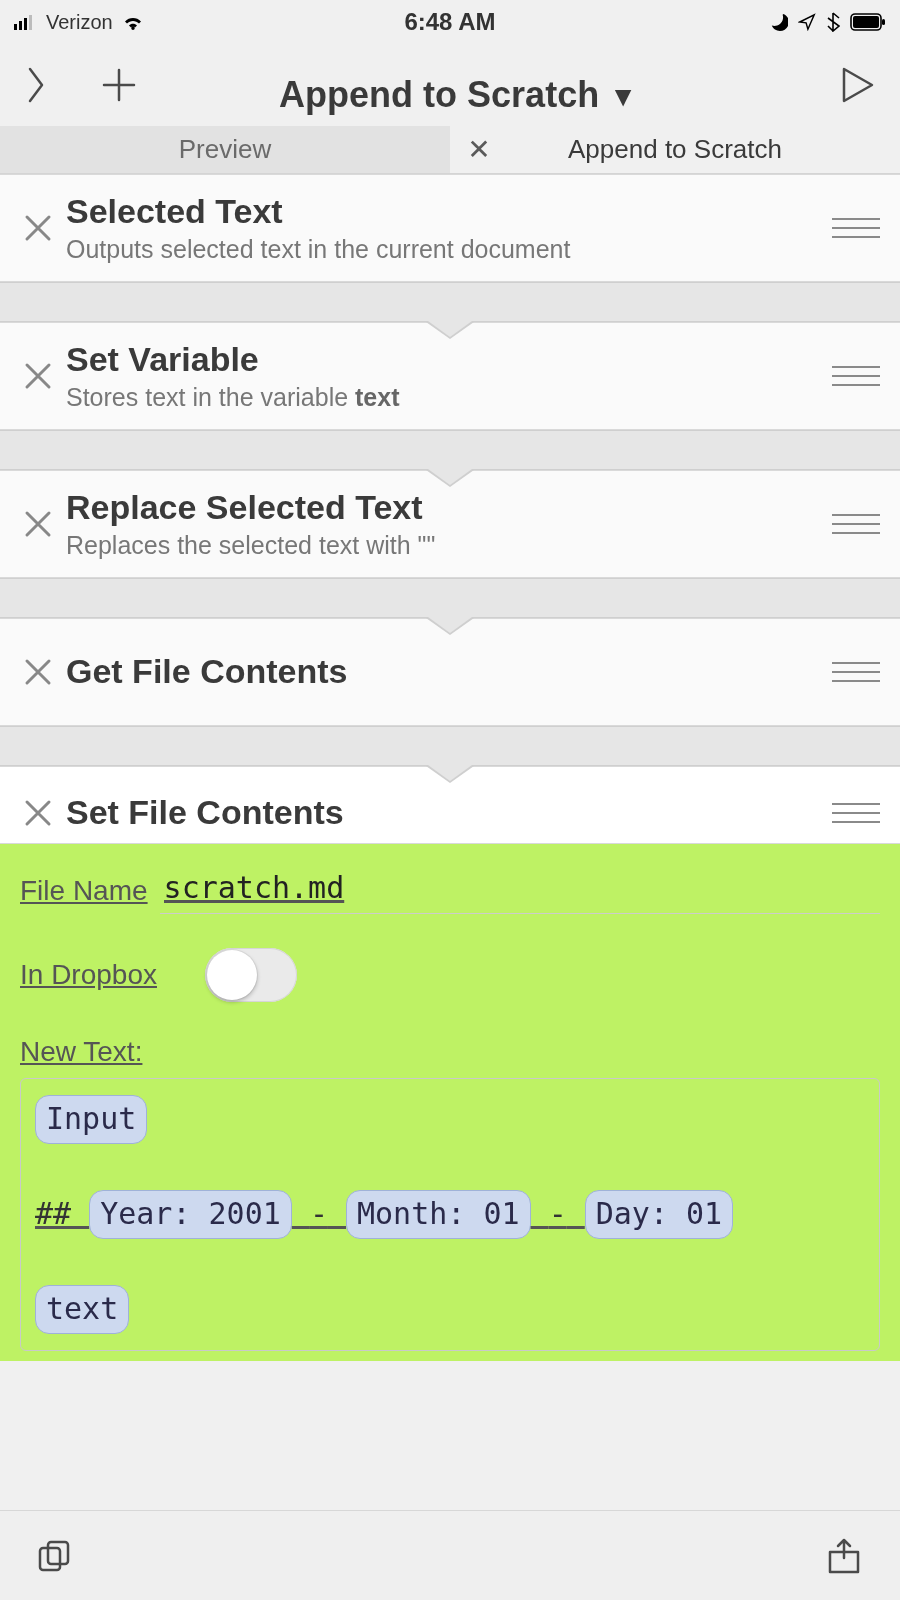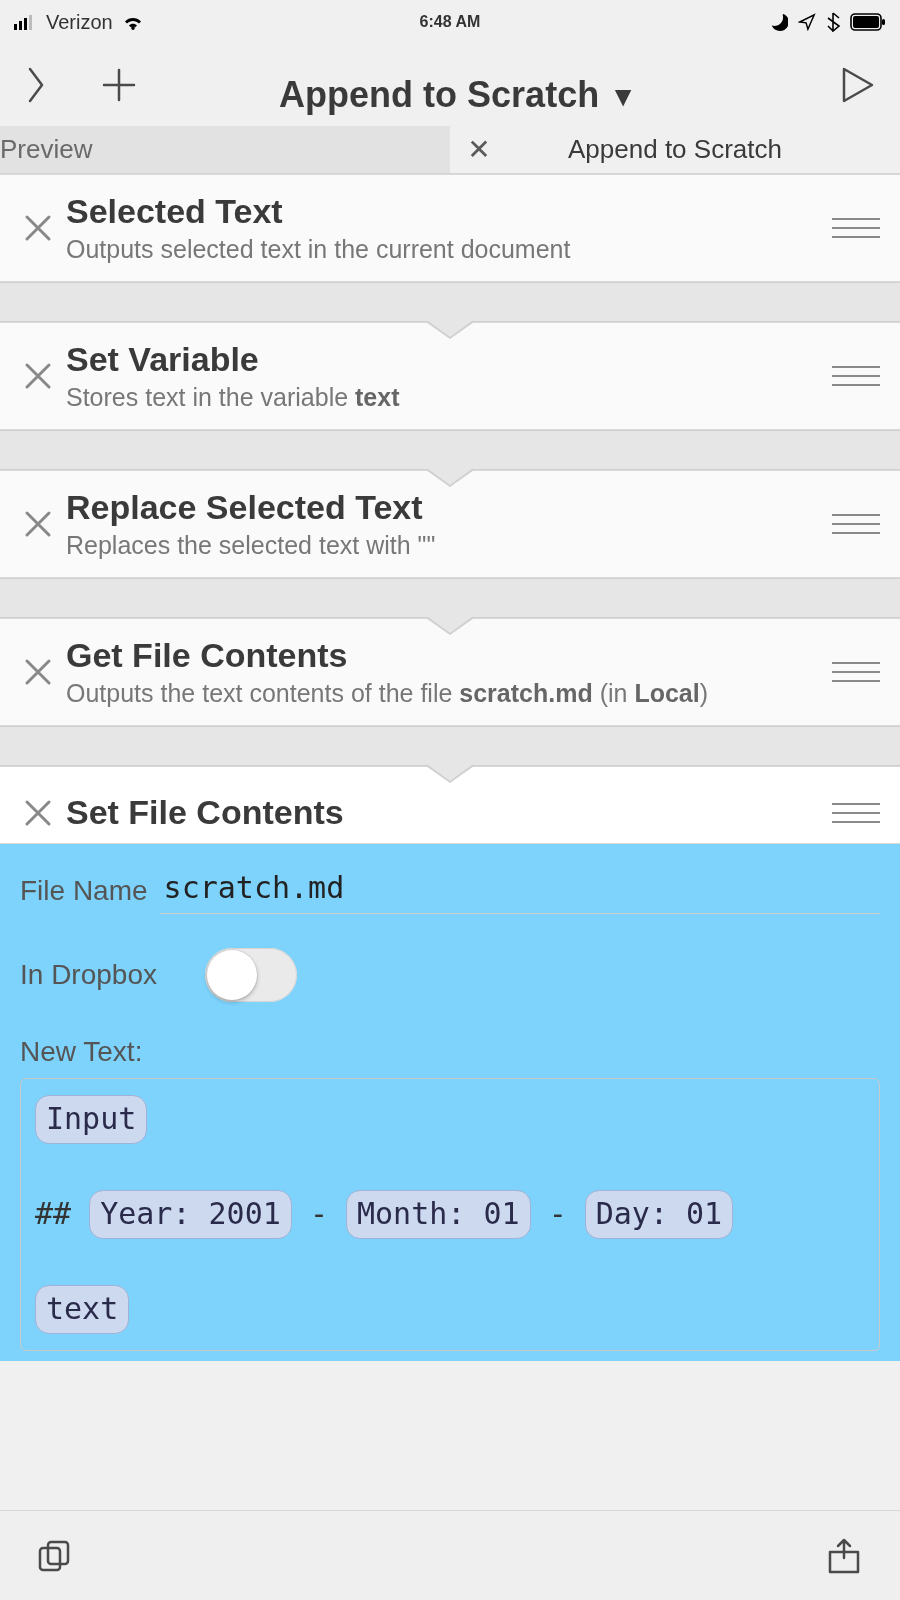--- a/index.html
+++ b/index.html
@@ -18,21 +18,21 @@
     display: flex;
     align-items: center;
     justify-content: space-between;
     padding: 14px 14px;
     font-size: 20px;
     font-weight: 600;
     background: #f0f0f0;
   }
   .status-left { display: flex; align-items: center; gap: 8px; font-weight: 400;}
   .status-left .carrier { font-size: 20px; }
-  .status-center { position:absolute; left:0; right:0; text-align:center; font-size:16px; font-weight:600; pointer-events:none;}
+  .status-center { position:absolute; left:0; right:0; text-align:center; font-size:24px; font-weight:600; pointer-events:none;}
   .status-right { display: flex; align-items: center; gap: 10px; }
 
   
   .nav-bar {
     height: 82px;
     display: flex;
     align-items: center;
     justify-content: space-between;
     padding: 0 24px;
     background: #f0f0f0;
@@ -50,21 +50,21 @@
   .tab-row {
     height: 48px;
     display:flex;
     align-items:stretch;
     border-bottom: 1px solid #d4d4d4;
     background:#f0f0f0;
   }
   .tab-preview {
     width: 50%;
     background:#e2e2e2;
-    display:flex; align-items:center; justify-content:flex-start;
+    display:flex; align-items:center; justify-content:center;
     font-size:26px; color:#6a6a6a;
   }
   .tab-right {
     width:50%;
     display:flex; align-items:center;
     font-size:26px; color:#3a3a3a;
   }
   .tab-close {
     width: 58px; text-align:center; color:#5a5a5a; font-size:28px;
   }
@@ -121,24 +121,25 @@
     top: calc(100% + 1px);
     width:0; height:0;
     border-left: 24px solid transparent;
     border-right: 24px solid transparent;
     border-top: 17px solid #cfcfcf;
     z-index:1;
   }
 
   
   .detail {
-    background:#7dd3fc;
+    background:#bef264;
     padding: 24px 20px 10px 20px;
     font-size: 28px;
     color:#555;
+    text-decoration:underline;
   }
   .detail .row { display:flex; align-items:center; margin-bottom: 34px; }
   .detail .label { color:#555; }
   .detail input.fn {
     flex:1; margin-left: 12px;
     border:none; border-bottom:1px solid #ccc;
     font-family: ui-monospace, Menlo, monospace;
     font-size: 30px; color:#222;
     padding: 2px 4px 8px 4px;
     outline:none; background:transparent;
@@ -329,23 +330,20 @@
 <div class="connector"></div>
 
 <div class="step">
   <div class="x-btn">
     <svg width="30" height="30" viewBox="0 0 30 30">
         <path stroke="#888" stroke-width="3" stroke-linecap="round" d="M4 4l22 22M26 4L4 26"></path>
       </svg>
   </div>
   <div class="content">
     <div class="title">Get File Contents</div>
-    <div class="subtitle">
-      <span>Outputs the text contents of the file </span><span class="em">scratch.md</span><span> (in </span><span class="em">Local</span><span>)</span>
-    </div>
   </div>
   <div class="handle">
       <div class="line"></div>
       <div class="line"></div>
       <div class="line"></div>
     </div>
 </div>
 <div class="connector"></div>
 
 <div class="step expanded" style="min-height:78px; padding-top:16px; padding-bottom:0;">

